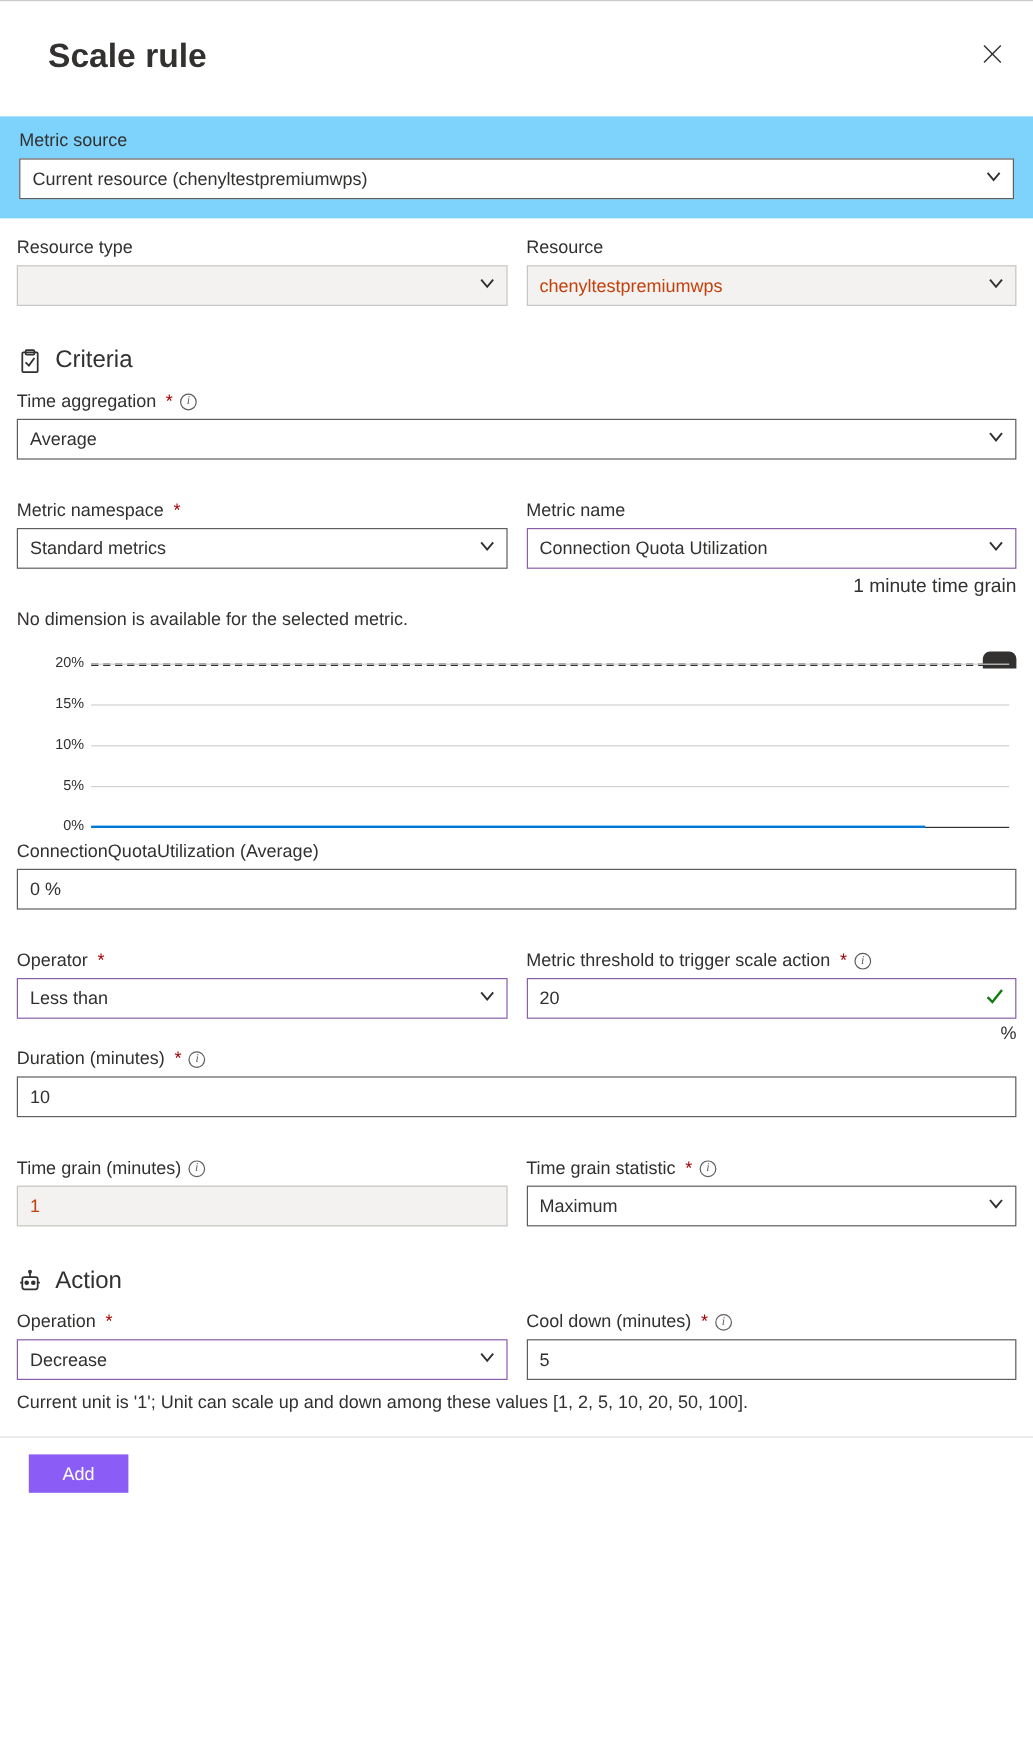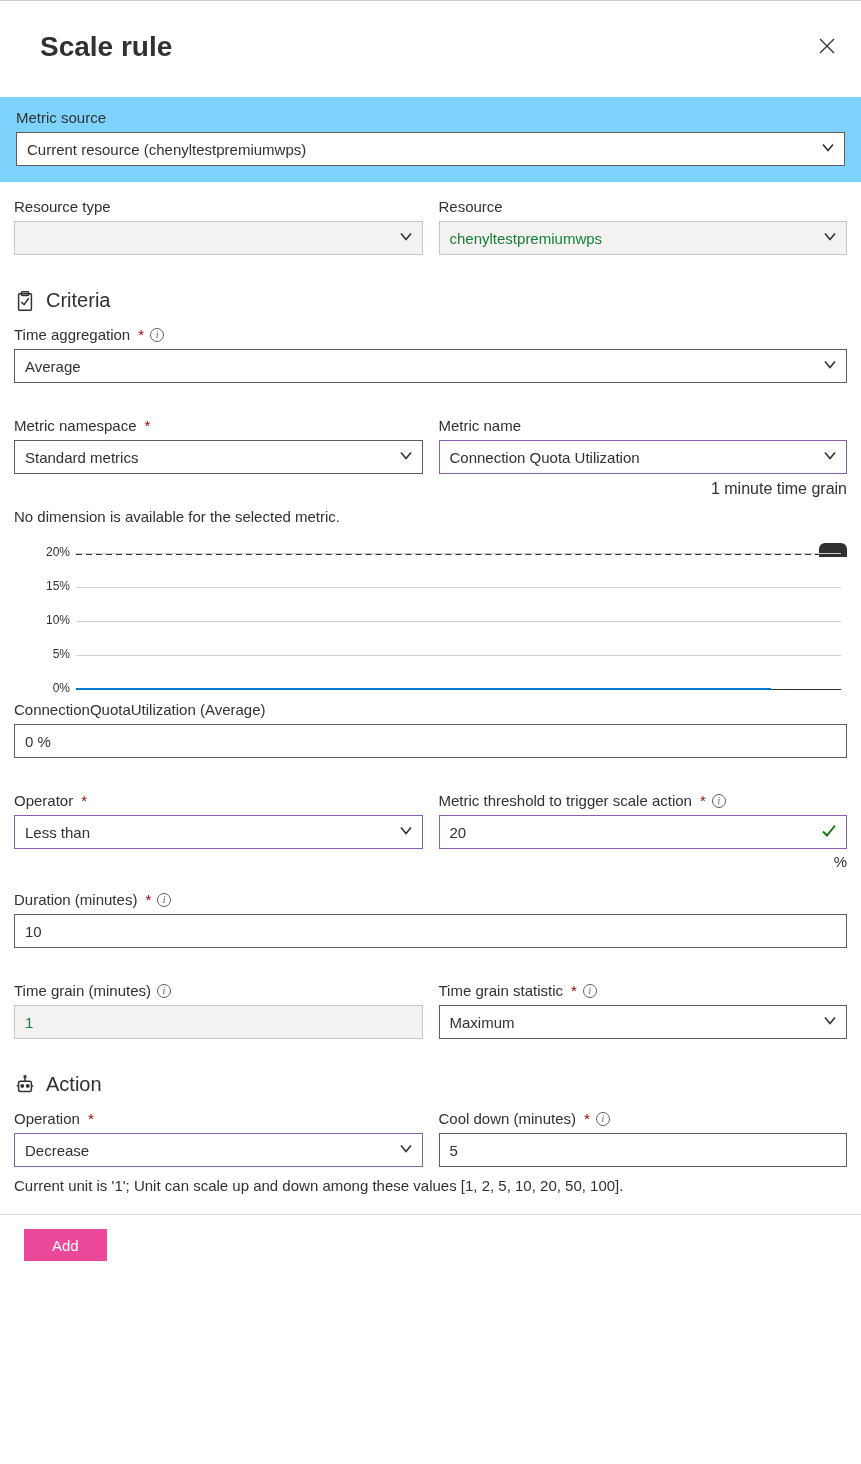--- a/index.html
+++ b/index.html
@@ -67,21 +67,21 @@
     font-size: 15px;
     color: #323130;
     position: relative;
     display: flex;
     align-items: center;
     cursor: pointer;
   }
   .textinput { cursor: text; }
   .select.disabled, .textinput.disabled {
     background: #f3f2f1;
-    color: #15803d;
+    color: #c2410c;
     border-color: #c8c6c4;
     cursor: default;
   }
   .select.purple { border-color: #8a5ea8; }
   .select-wrap { position: relative; border-radius: 14px; }
   .chev {
     position: absolute;
     right: 10px;
     top: 50%;
     transform: translateY(-50%);
@@ -166,21 +166,21 @@
     margin-top: 4px;
   }
   .field-block { margin-bottom: 34px; }
   .pct-suffix { text-align: right; font-size: 15px; margin-top: 4px; }
   .scale-note { margin-top: 10px; font-size: 15px; }
   .footer {
     border-top: 1px solid #e1dfdd;
     padding: 14px 24px;
   }
   .add-btn {
-    background: #ec4899;
+    background: #8b5cf6;
     color: #fff;
     border: none;
     height: 32px;
     padding: 0 28px;
     font-size: 15px;
     cursor: pointer;
   }
   .textinput input {
     border: none;
     outline: none;
@@ -326,21 +326,21 @@
     </div>
   </div>
 
   <div class="field-block" style="margin-top:10px;">
     <div class="label">ConnectionQuotaUtilization (Average)</div>
     <div class="textinput">
       <input readonly="" value="0 %" style="">
     </div>
   </div>
 
-  <div class="row2 field-block" style="margin-top:28px; margin-bottom:21px;">
+  <div class="row2 field-block" style="margin-top:28px; margin-bottom:4px;">
     <div>
       <div class="label">
         <span>Operator</span>
         <span class="required">*</span>
       </div>
       <div class="select-wrap">
         <div class="select purple">
           <span>Less than</span>
         </div>
         <span class="chev"><svg viewBox="0 0 14 14">

